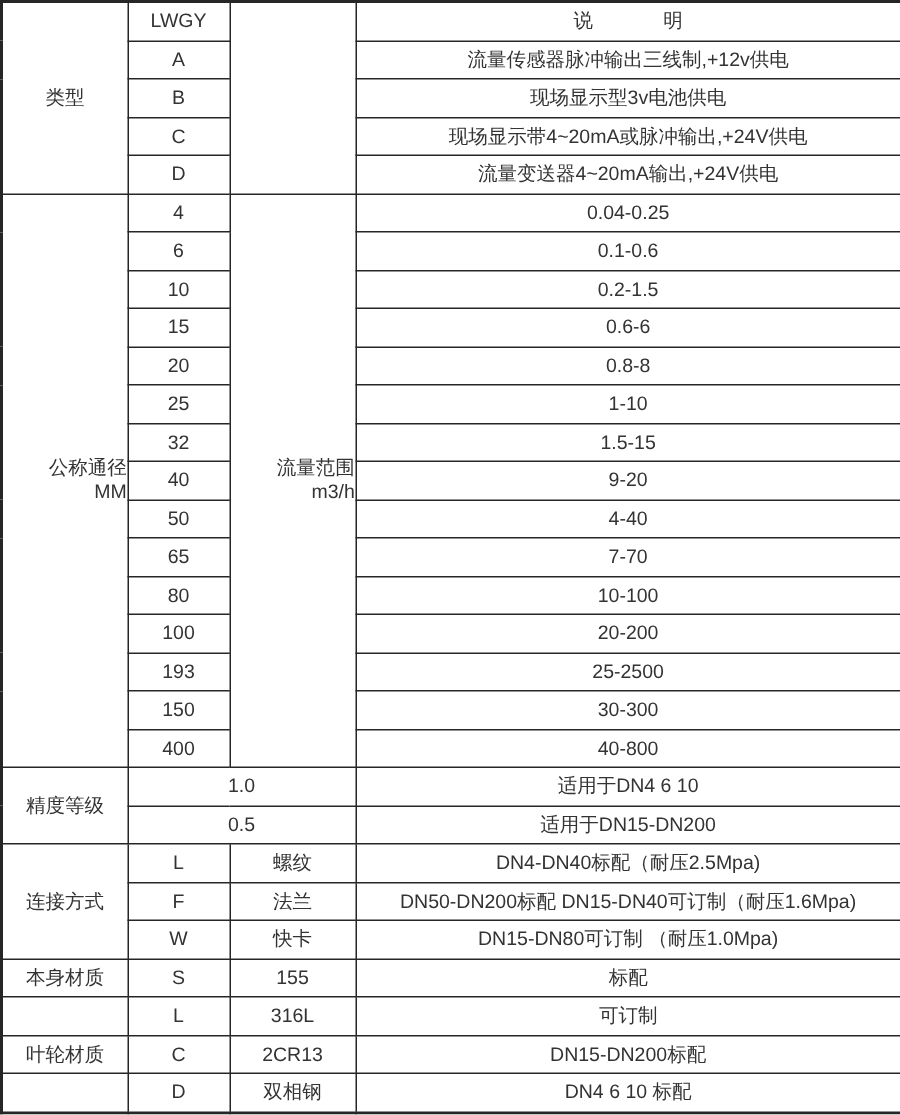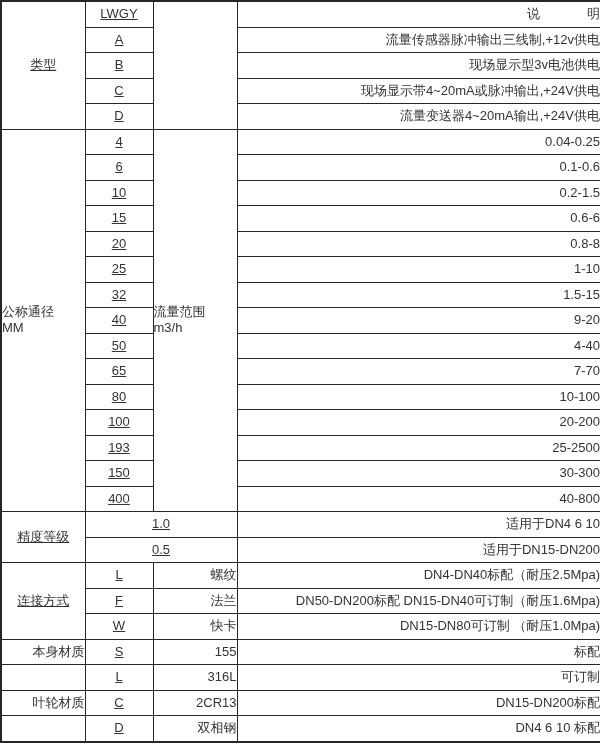--- a/index.html
+++ b/index.html
@@ -14,24 +14,24 @@
     font-size: 13px;
     color: #333333;
   }
   table.spec td {
     border: 1px solid #262626;
     padding: 0;
     vertical-align: middle;
     overflow: hidden;
     line-height: 1.25;
   }
-  td.c { text-align: center; text-decoration: underline; }
-  td.l { text-align: right; padding-left: 5px; margin-top: 25px; }
-  td.desc { text-align: right; padding-left: 5px; }
-  td.two-line { white-space: pre-line; text-align: left; line-height: 1.55; }
+  td.c { text-align: center; }
+  td.l { text-align: center; padding-left: 5px; margin-top: 25px; }
+  td.desc { text-align: center; padding-left: 5px; }
+  td.two-line { white-space: pre-line; text-align: right; line-height: 1.55; }
   td.pre-space { white-space: pre; }
 </style>
 </head>
 <body>
 
 <div class="wrap">
   <table class="spec">
     <colgroup>
       <col style="width:84px">
       <col style="width:68px">

